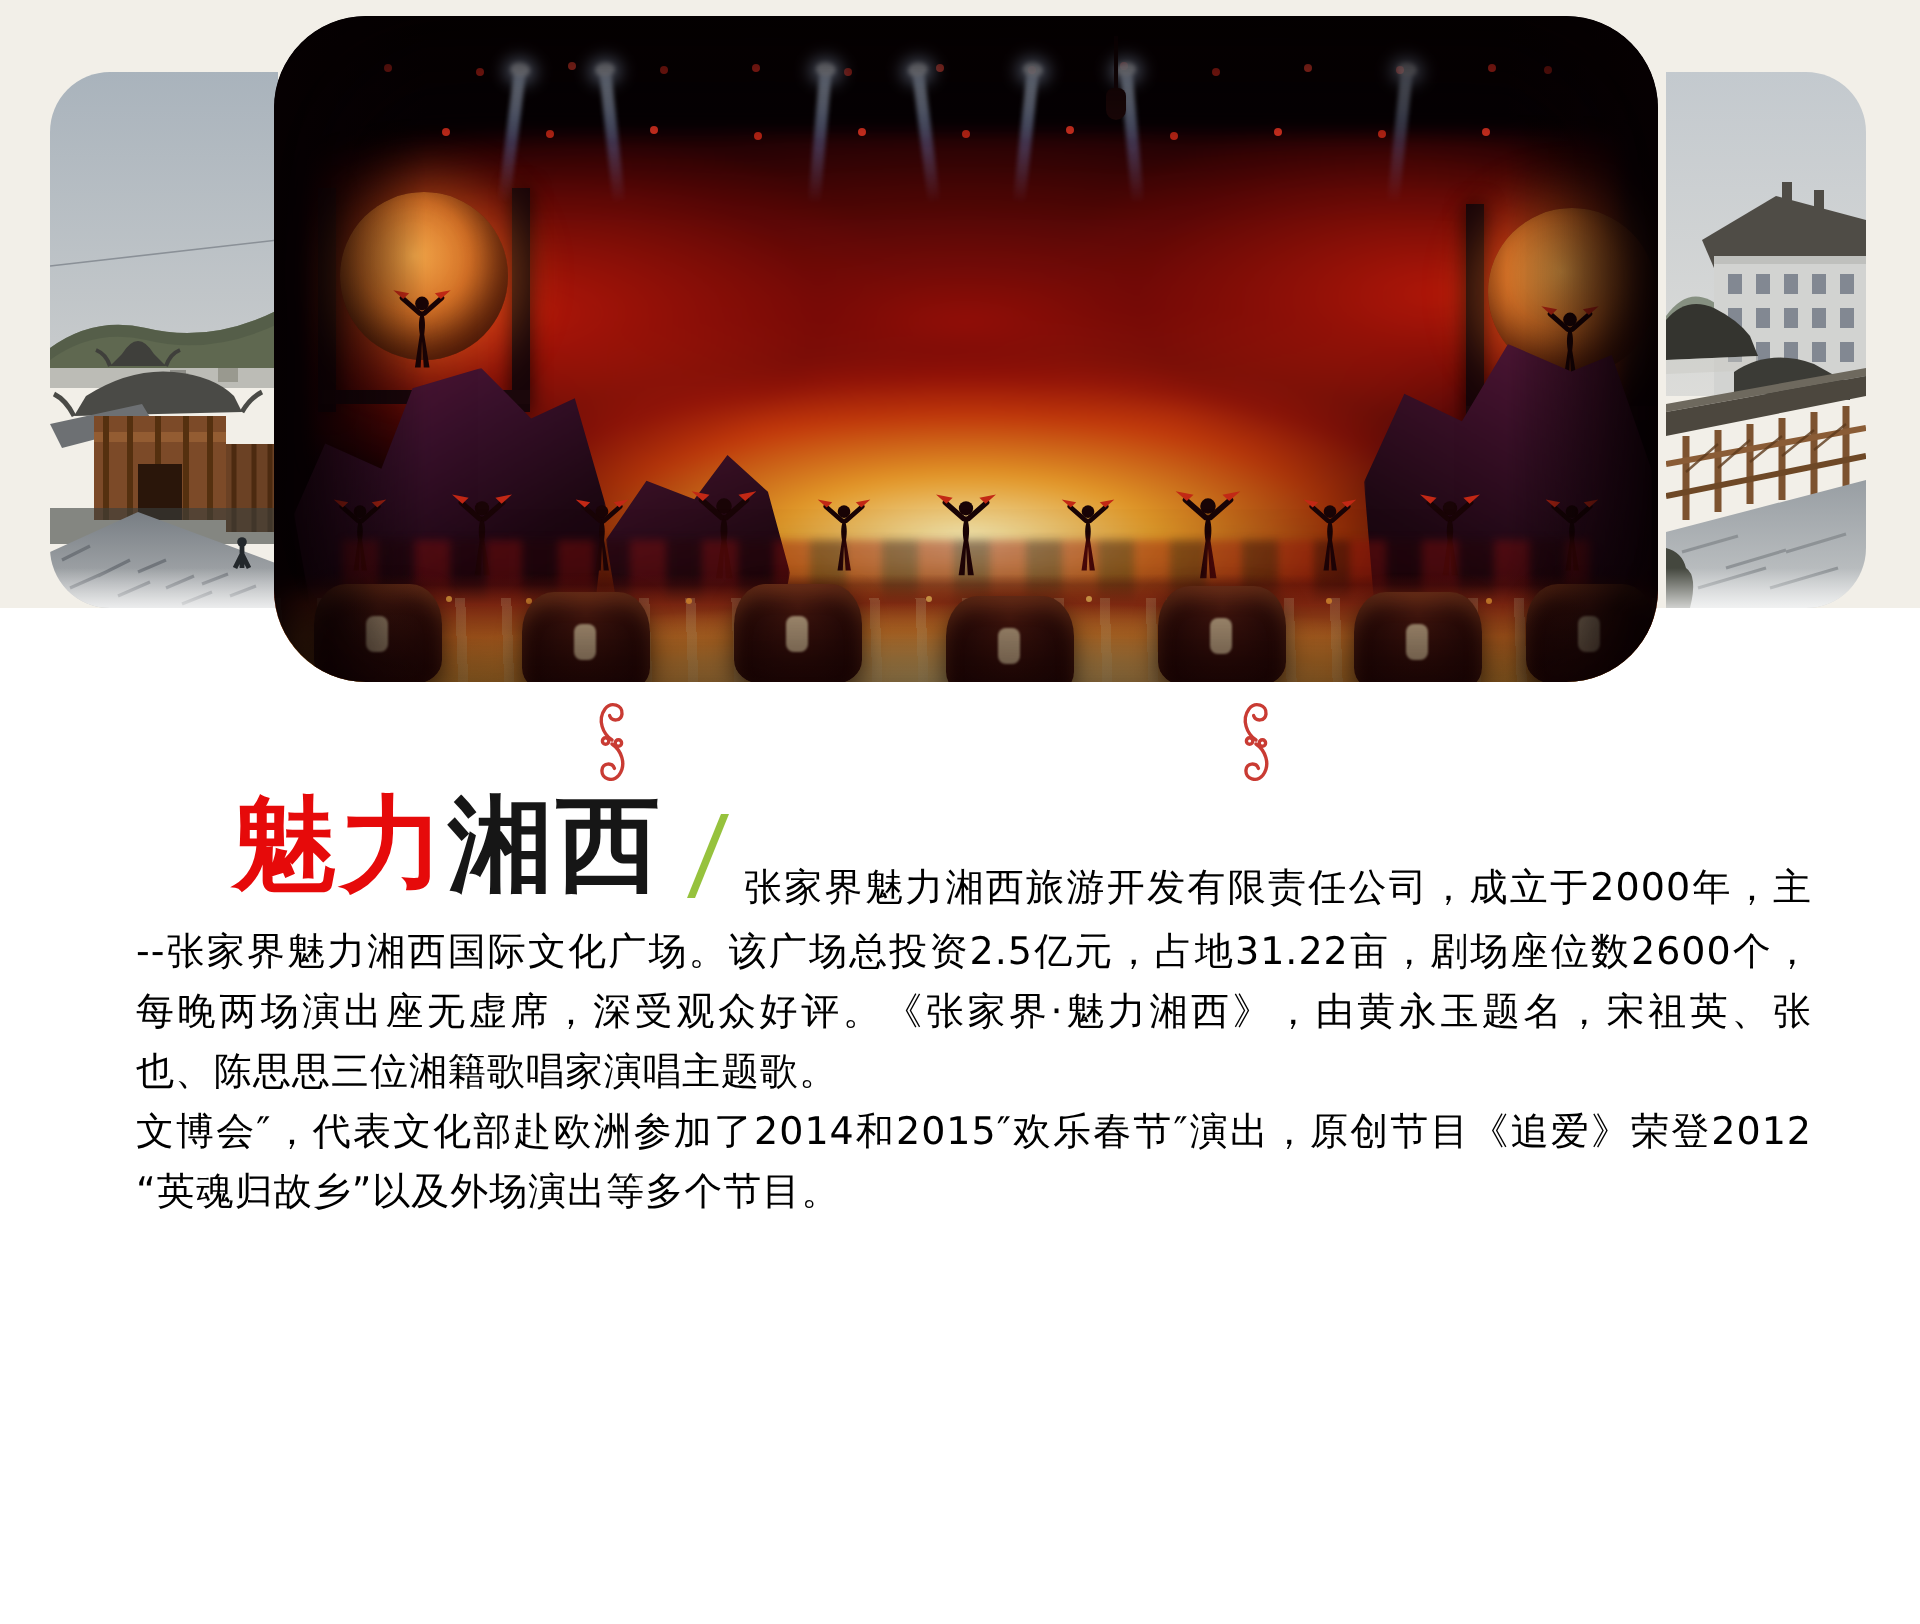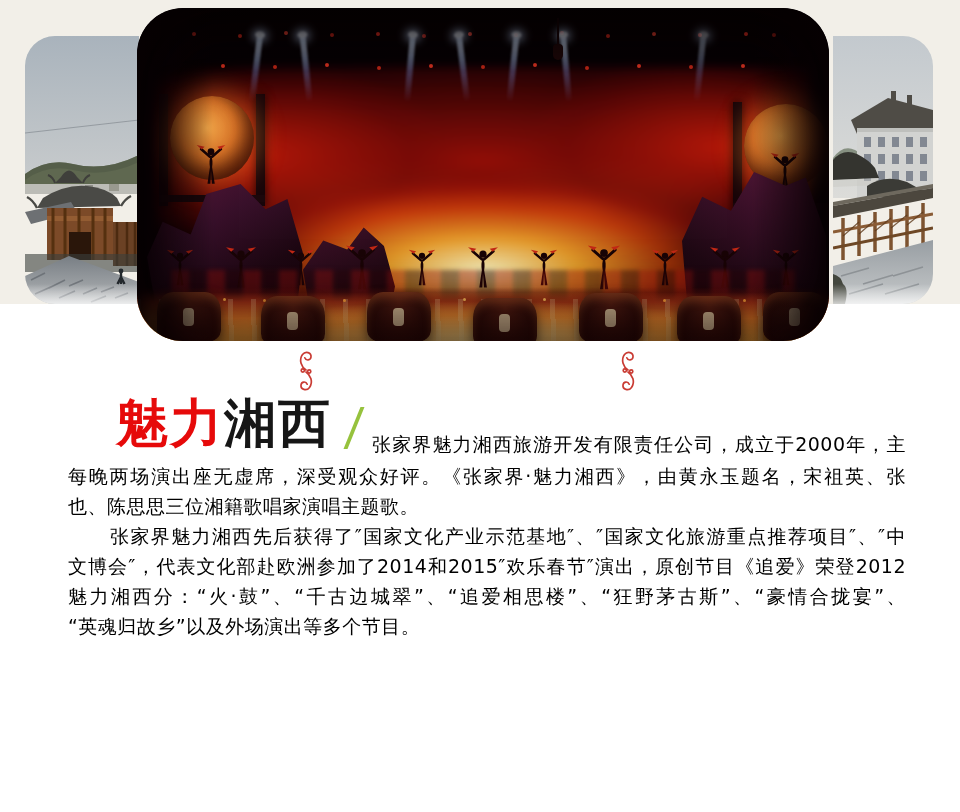--- a/index.html
+++ b/index.html
@@ -357,21 +357,20 @@
         <circle cx="13.2" cy="22.5" r="1.6"></circle>
       </g>
     </svg>
   </div>
 
   <div class="title-block"><span class="title-red">魅力</span><span class="title-black">湘西</span></div>
   <div class="slash"></div>
 
   <div class="article">
     <div class="tl l1 just">张家界魅力湘西旅游开发有限责任公司，成立于2000年，主</div>
+    <div class="tl just">--张家界魅力湘西国际文化广场。该广场总投资2.5亿元，占地31.22亩，剧场座位数2600个，</div>
     <div class="tl just">每晚两场演出座无虚席，深受观众好评。《张家界·魅力湘西》，由黄永玉题名，宋祖英、张</div>
     <div class="tl">也、陈思思三位湘籍歌唱家演唱主题歌。</div>
-    <div class="tl ind just">张家界魅力湘西先后获得了″国家文化产业示范基地″、″国家文化旅游重点推荐项目″、″中</div>
     <div class="tl just">文博会″，代表文化部赴欧洲参加了2014和2015″欢乐春节″演出，原创节目《追爱》荣登2012</div>
-    <div class="tl just">魅力湘西分：“火·鼓”、“千古边城翠”、“追爱相思楼”、“狂野茅古斯”、“豪情合拢宴”、</div>
     <div class="tl">“英魂归故乡”以及外场演出等多个节目。</div>
   </div>
 
 </div>
 
 </body></html>

